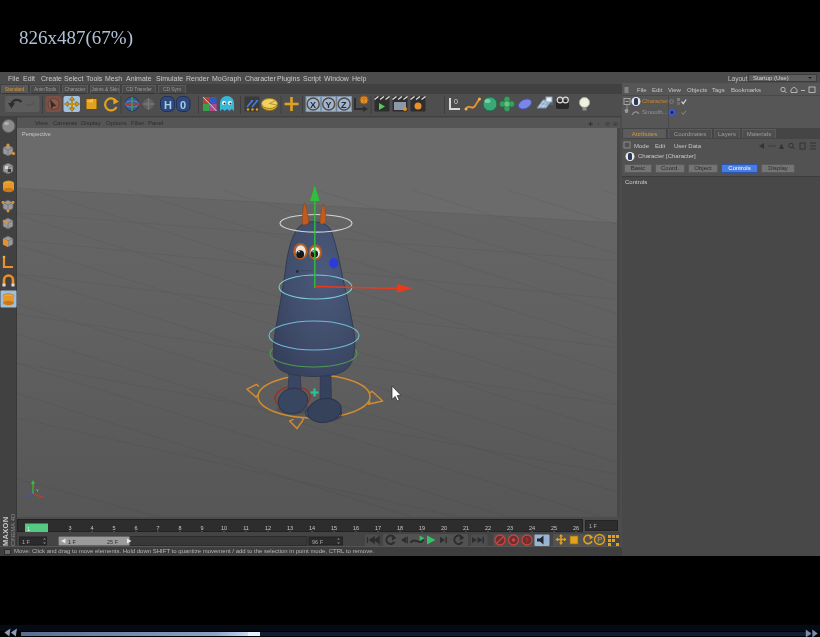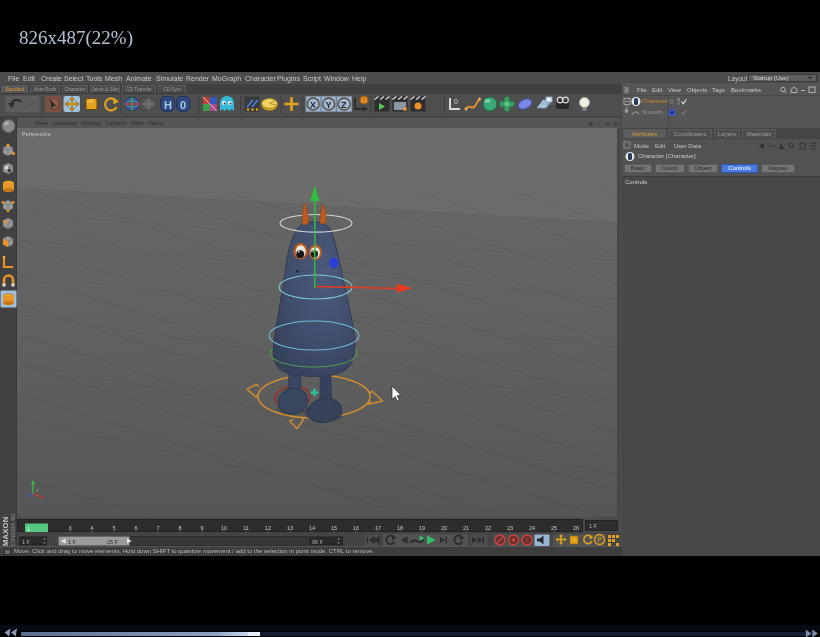--- a/index.html
+++ b/index.html
@@ -31,21 +31,21 @@
 #maxon{left:0px;top:502px;width:17px;height:46px;}
 #seek1{left:0;top:625px;width:820px;height:6px;background:#060a14;}
 #seekL{left:21px;top:632px;width:227px;height:4px;background:linear-gradient(to right,#5b6c90,#8da2c4 85%,#c8d8ee);}
 #seekP{left:248px;top:632px;width:12px;height:4px;background:#e8f0fa;}
 #seekR{left:260px;top:632px;width:551px;height:4px;background:#121c35;}
 .omtxt{position:absolute;font-size:6px;color:#c6c6c6;}
 .rtab{position:absolute;top:0.5px;height:9px;background:#4e4e4e;border:1px solid #5a5a5a;border-bottom:none;font-size:6px;color:#9c9c9c;text-align:center;line-height:8px;overflow:hidden;}
 .pbtn{position:absolute;top:1px;height:9px;background:#747474;border:1px solid #595959;border-radius:1px;font-size:6px;color:#2b2b2b;text-align:center;line-height:7px;overflow:hidden;}
 </style></head>
 <body>
-<div class="abs" id="toplabel">826x487(22%)</div>
+<div class="abs" id="toplabel">826x487(67%)</div>
 <div class="abs" id="win">
   <div class="abs" id="menubar">
     <span style="left:8px">File</span>
       <span style="left:23px">Edit</span>
       <span style="left:41px">Create</span>
       <span style="left:64px">Select</span>
       <span style="left:86px">Tools</span>
       <span style="left:105px">Mesh</span>
       <span style="left:126px">Animate</span>
       <span style="left:156px">Simulate</span>

